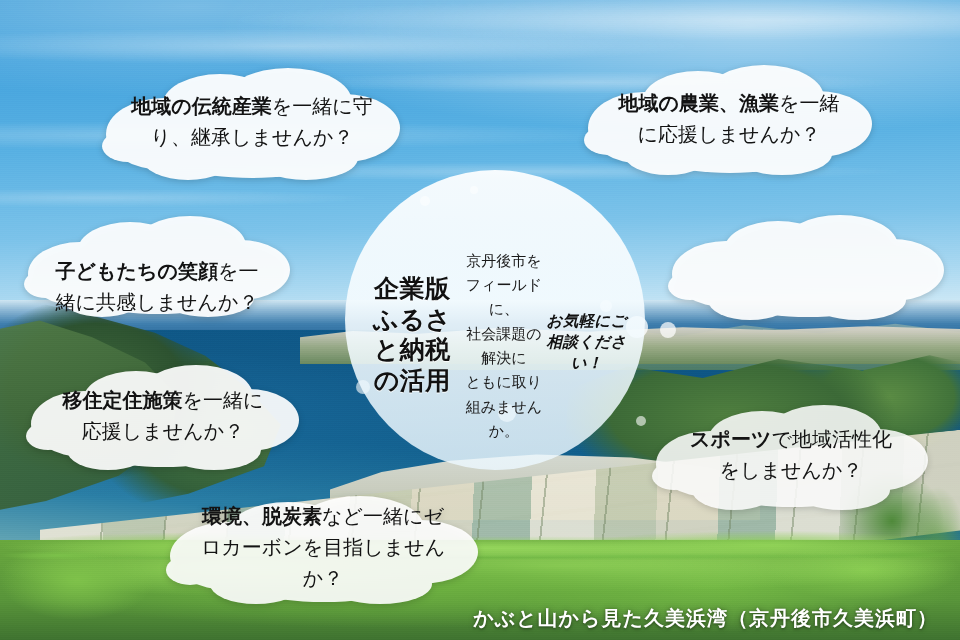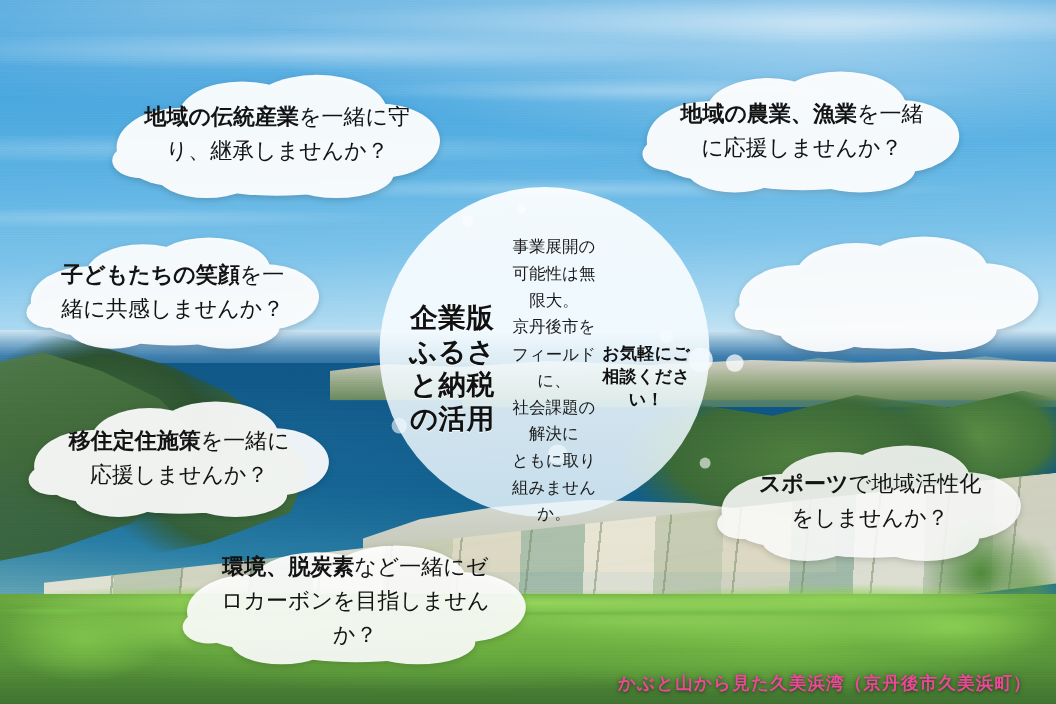--- a/index.html
+++ b/index.html
@@ -155,21 +155,21 @@
     text-align:center;
   }
   .circle-title{
     color:#111;font-weight:700;font-size:25px;line-height:1.22;letter-spacing:.5px;
     text-shadow:0 1px 0 rgba(255,255,255,.8);
   }
   .circle-body{
     margin-top:22px;color:#1a1a1a;font-size:15px;line-height:1.62;font-weight:400;
   }
   .circle-cta{
-    margin-top:14px;color:#111;font-size:15.5px;font-weight:700;letter-spacing:.3px;
+    margin-top:14px;color:#111;font-size:15.5px;font-weight:700;letter-spacing:.3px;font-style:italic;
   }
   
   .dot{position:absolute;border-radius:50%;background:rgba(255,255,255,.85);pointer-events:none;}
 
   
   .bubble{
     position:absolute;
     display:flex;align-items:center;justify-content:center;
     text-align:center;
     color:#131313;
@@ -179,21 +179,21 @@
   }
   .bubble .cloudshape{
     position:absolute;left:0;top:0;width:100%;height:100%;z-index:0;
   }
   .bubble .txt{position:relative;z-index:1;}
   .bubble b{font-weight:700;}
 
   
   .caption{
     position:absolute;right:22px;bottom:8px;
-    color:#ec4899;font-size:16px;font-weight:700;letter-spacing:1px;
+    color:#ffffff;font-size:20px;font-weight:700;letter-spacing:1px;
     text-shadow:0 1px 3px rgba(0,0,0,.45), 0 0 6px rgba(0,0,0,.25);
   }
 </style>
 </head>
 <body>
 
 <div id="stage">
 
   <div class="layer sky"></div>
   <div class="layer cirrus"></div>
@@ -219,21 +219,20 @@
   <div class="dot" style="left:356px;top:380px;width:14px;height:14px;opacity:.7"></div>
   <div class="dot" style="left:636px;top:416px;width:10px;height:10px;opacity:.7"></div>
   <div class="dot" style="left:470px;top:186px;width:8px;height:8px;opacity:.65"></div>
 
   <div class="center-circle">
     <div class="circle-title">
       <div>企業版</div>
       <div>ふるさと納税の活用</div>
     </div>
     <div class="circle-body">
-      <div>事業展開の可能性は無限大。</div>
       <div>京丹後市をフィールドに、</div>
       <div>社会課題の解決に</div>
       <div>ともに取り組みませんか。</div>
     </div>
     <div class="circle-cta">お気軽にご相談ください！</div>
   </div>
 
   <div class="bubble" style="left:92px;top:62px;width:320px;height:120px;">
     <svg class="cloudshape" viewBox="0 0 320 120" preserveAspectRatio="none">
       <g fill="#ffffff" opacity="0.94">
@@ -259,21 +258,21 @@
         <ellipse cx="240" cy="64" rx="54" ry="33"></ellipse>
         <ellipse cx="152" cy="80" rx="100" ry="33"></ellipse>
         <ellipse cx="90" cy="94" rx="44" ry="21"></ellipse>
         <ellipse cx="204" cy="94" rx="50" ry="21"></ellipse>
         <ellipse cx="30" cy="80" rx="24" ry="15"></ellipse>
       </g>
     </svg>
     <span class="txt"><b>地域の農業、漁業</b><span>を一緒に応援しませんか？</span></span>
   </div>
 
-  <div class="bubble" style="left:18px;top:212px;width:278px;height:106px;">
+  <div class="bubble" style="left:18px;top:212px;width:278px;height:106px;align-items:flex-end;">
     <svg class="cloudshape" viewBox="0 0 278 106" preserveAspectRatio="none">
       <g fill="#ffffff" opacity="0.93">
         <ellipse cx="62" cy="62" rx="52" ry="32"></ellipse>
         <ellipse cx="112" cy="38" rx="52" ry="28"></ellipse>
         <ellipse cx="172" cy="34" rx="56" ry="30"></ellipse>
         <ellipse cx="222" cy="58" rx="50" ry="30"></ellipse>
         <ellipse cx="140" cy="72" rx="94" ry="30"></ellipse>
         <ellipse cx="84" cy="86" rx="40" ry="19"></ellipse>
         <ellipse cx="190" cy="86" rx="46" ry="19"></ellipse>
         <ellipse cx="28" cy="72" rx="22" ry="14"></ellipse>

